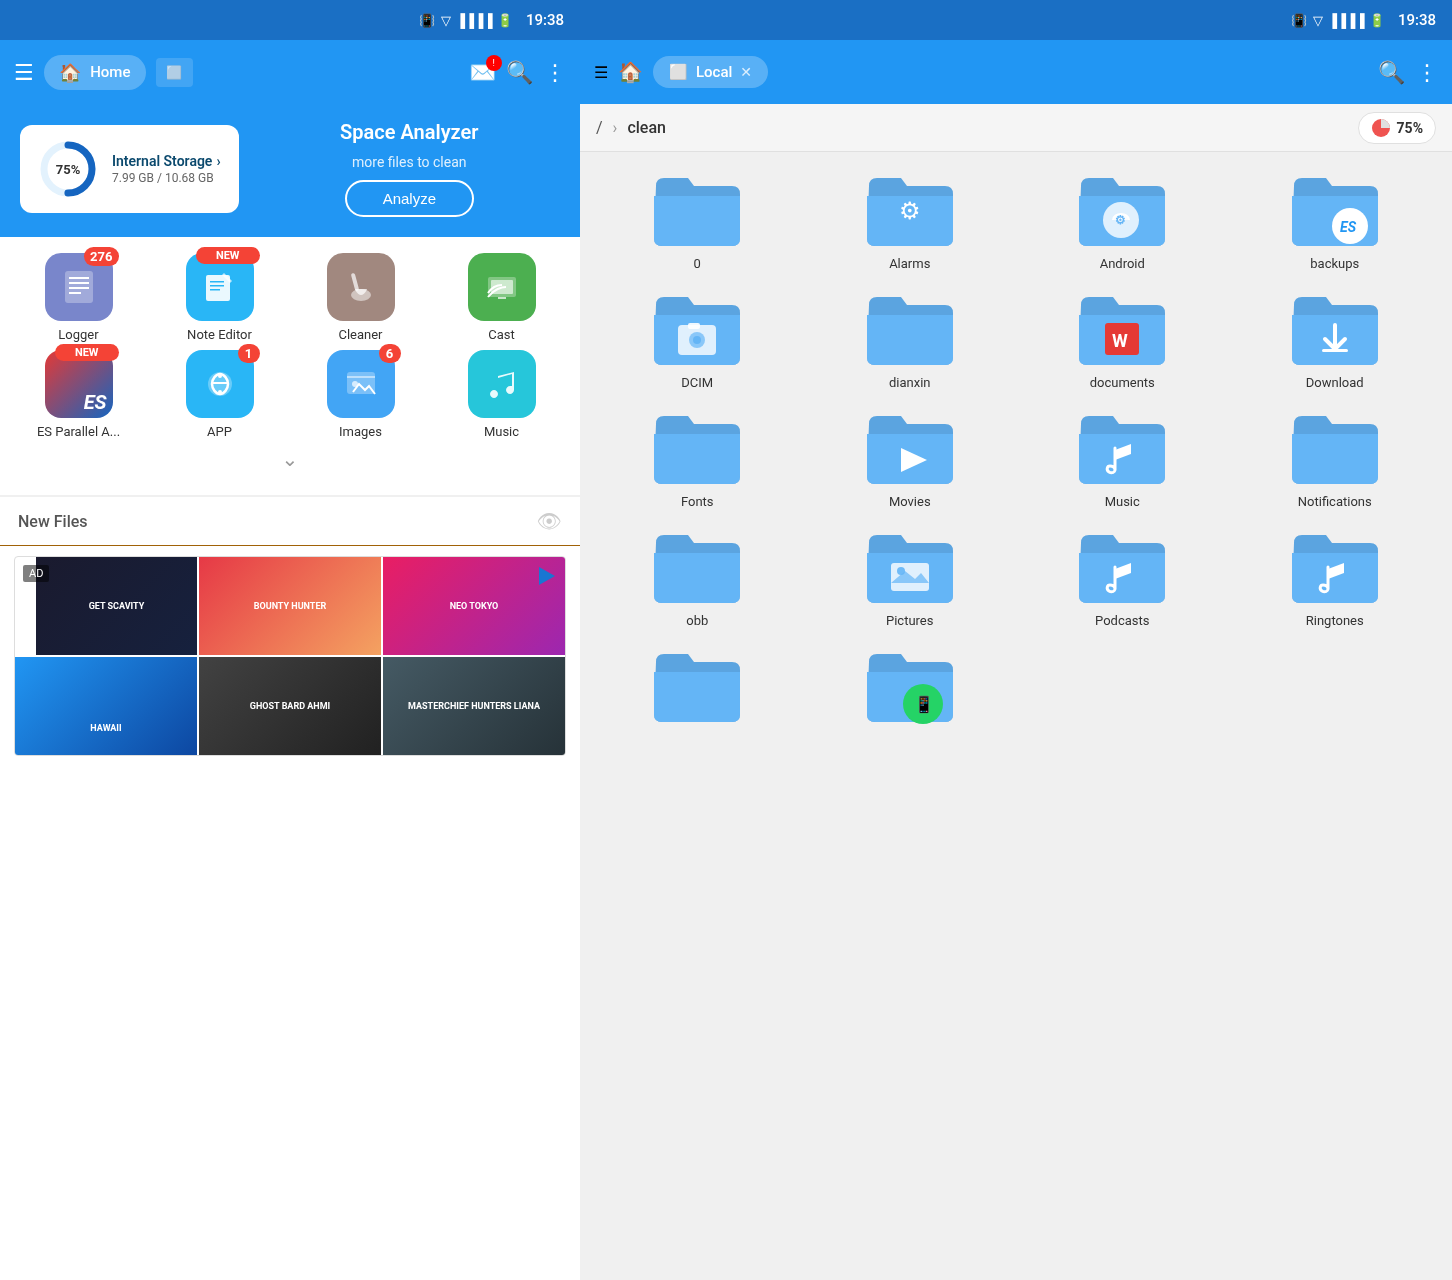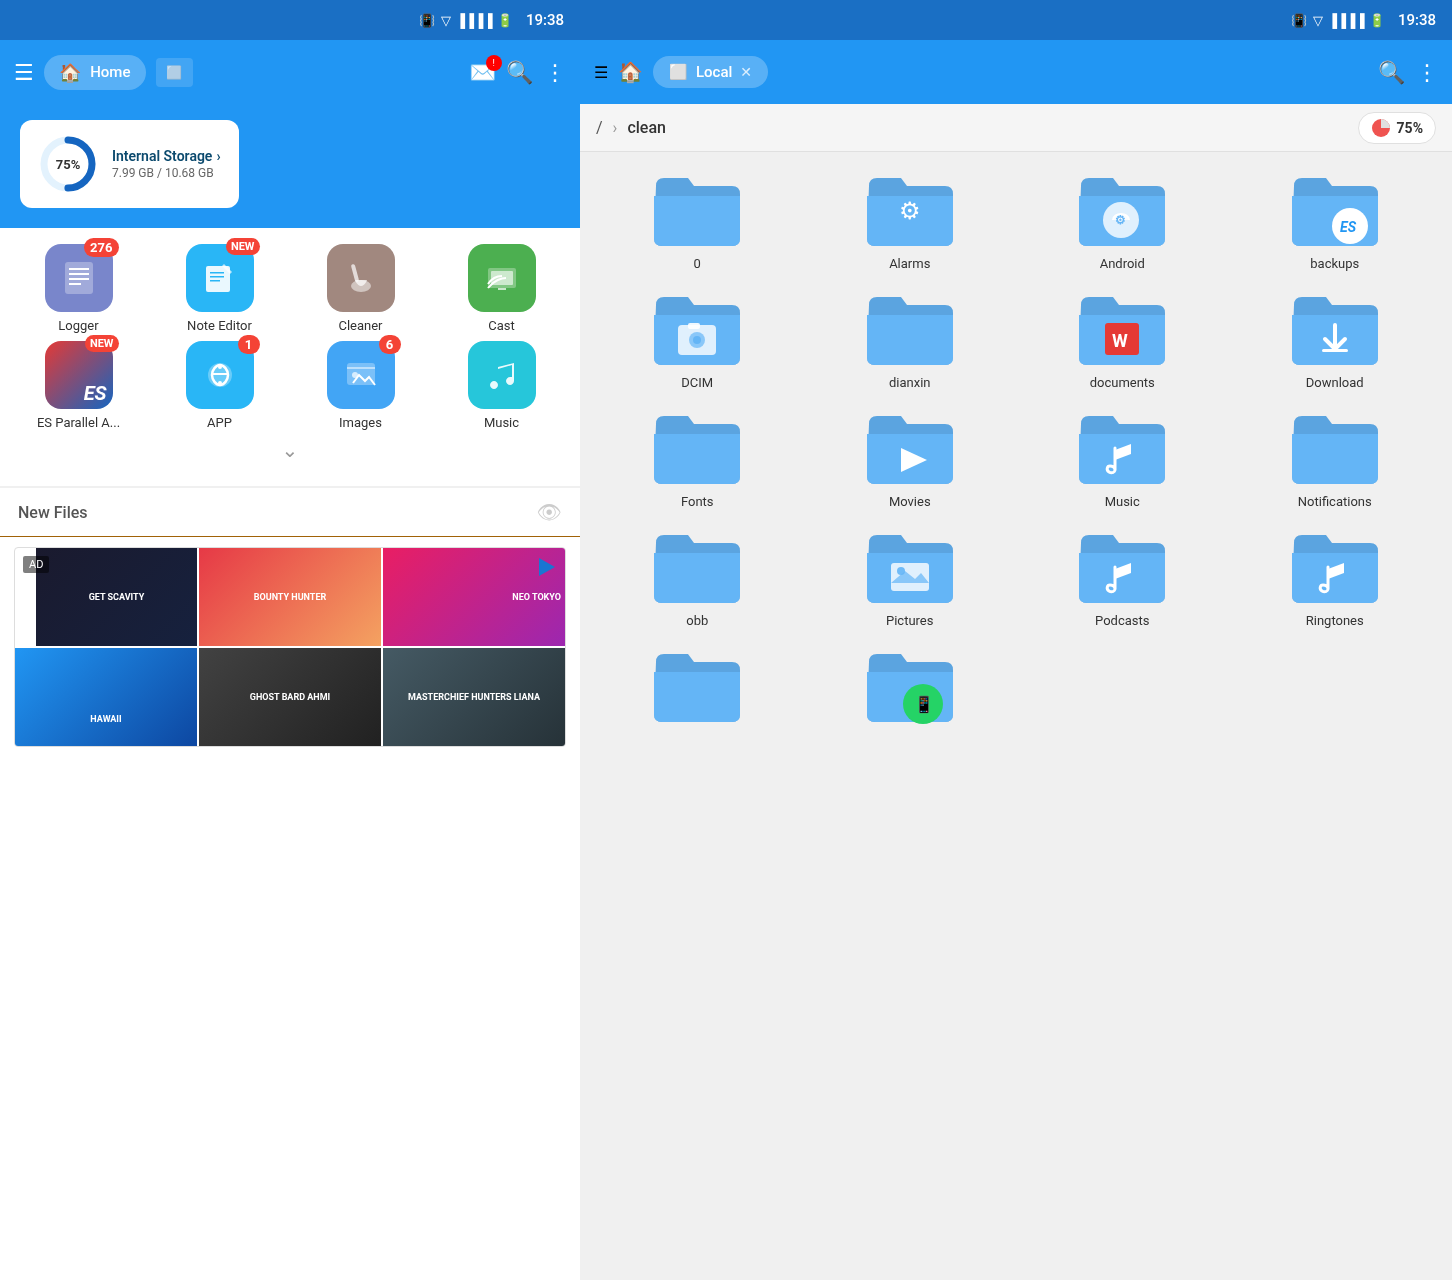--- a/index.html
+++ b/index.html
@@ -233,21 +233,21 @@
       font-size: 13px;
       font-weight: bold;
       border-radius: 12px;
       padding: 2px 6px;
       min-width: 22px;
       text-align: center;
     }
     .badge-new {
       background: #f44336;
       font-size: 11px;
-      padding: 2px 5px;
+      padding: 2px 20px;
     }
     .badge-num {
       background: #f44336;
     }
     .app-label {
       font-size: 13px;
       color: #333;
       text-align: center;
     }
 
@@ -332,21 +332,21 @@
       overflow: hidden;
       display: flex;
       align-items: center;
       justify-content: center;
       font-size: 11px;
       color: white;
       font-weight: bold;
     }
     .ad-cell-1 { background: linear-gradient(135deg, #1a1a2e, #16213e); margin-left: 21px; }
     .ad-cell-2 { background: linear-gradient(135deg, #e63946, #f4a261); }
-    .ad-cell-3 { background: linear-gradient(135deg, #e91e63, #9c27b0); justify-content: flex-end; }
+    .ad-cell-3 { background: linear-gradient(135deg, #e91e63, #9c27b0); }
     .ad-cell-4 { background: linear-gradient(135deg, #2196F3, #0d47a1); }
     .ad-cell-5 { background: linear-gradient(135deg, #424242, #212121); }
     .ad-cell-6 { background: linear-gradient(135deg, #455a64, #263238); }
 
     
     .right-nav-bar {
       background: #2196F3;
       height: 64px;
       display: flex;
       align-items: center;
@@ -495,20 +495,25 @@
         </svg>
         <span class="donut-label">75%</span>
       </div>
       <div class="storage-info">
         <div class="storage-title">
           <span>Internal Storage</span>
           <span>›</span>
         </div>
         <div class="storage-size">7.99 GB / 10.68 GB</div>
       </div>
+    </div>
+    <div class="analyzer-info">
+      <div class="analyzer-title">Space Analyzer</div>
+      <div class="analyzer-subtitle">more files to clean</div>
+      <button class="analyze-btn">Analyze</button>
     </div>
   </div>
 
   <div class="app-grid-section">
     <div class="app-grid">
 
       <div class="app-item">
         <div class="app-icon-wrap">
           <div class="app-icon icon-logger">
             <svg width="36" height="36" viewBox="0 0 36 36">

